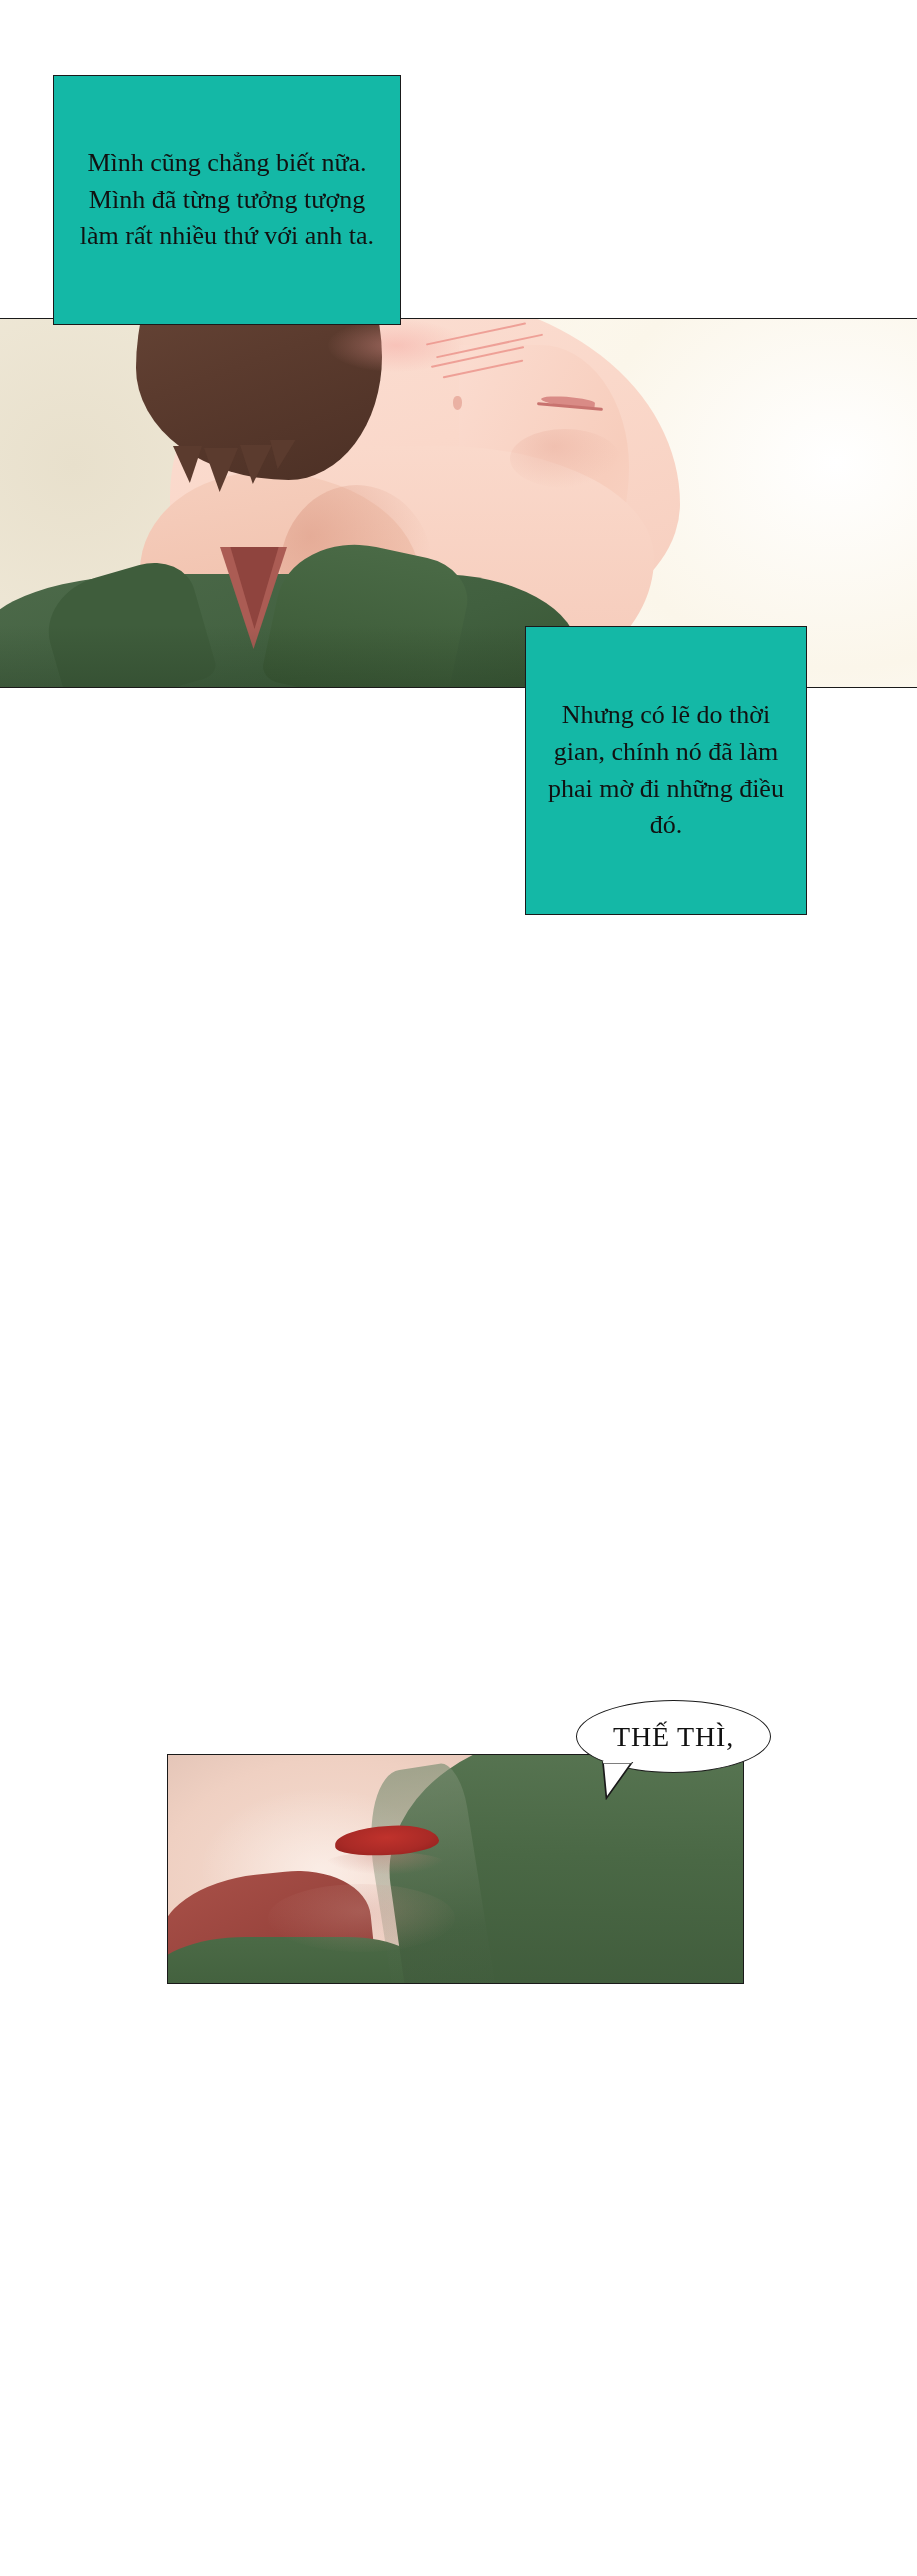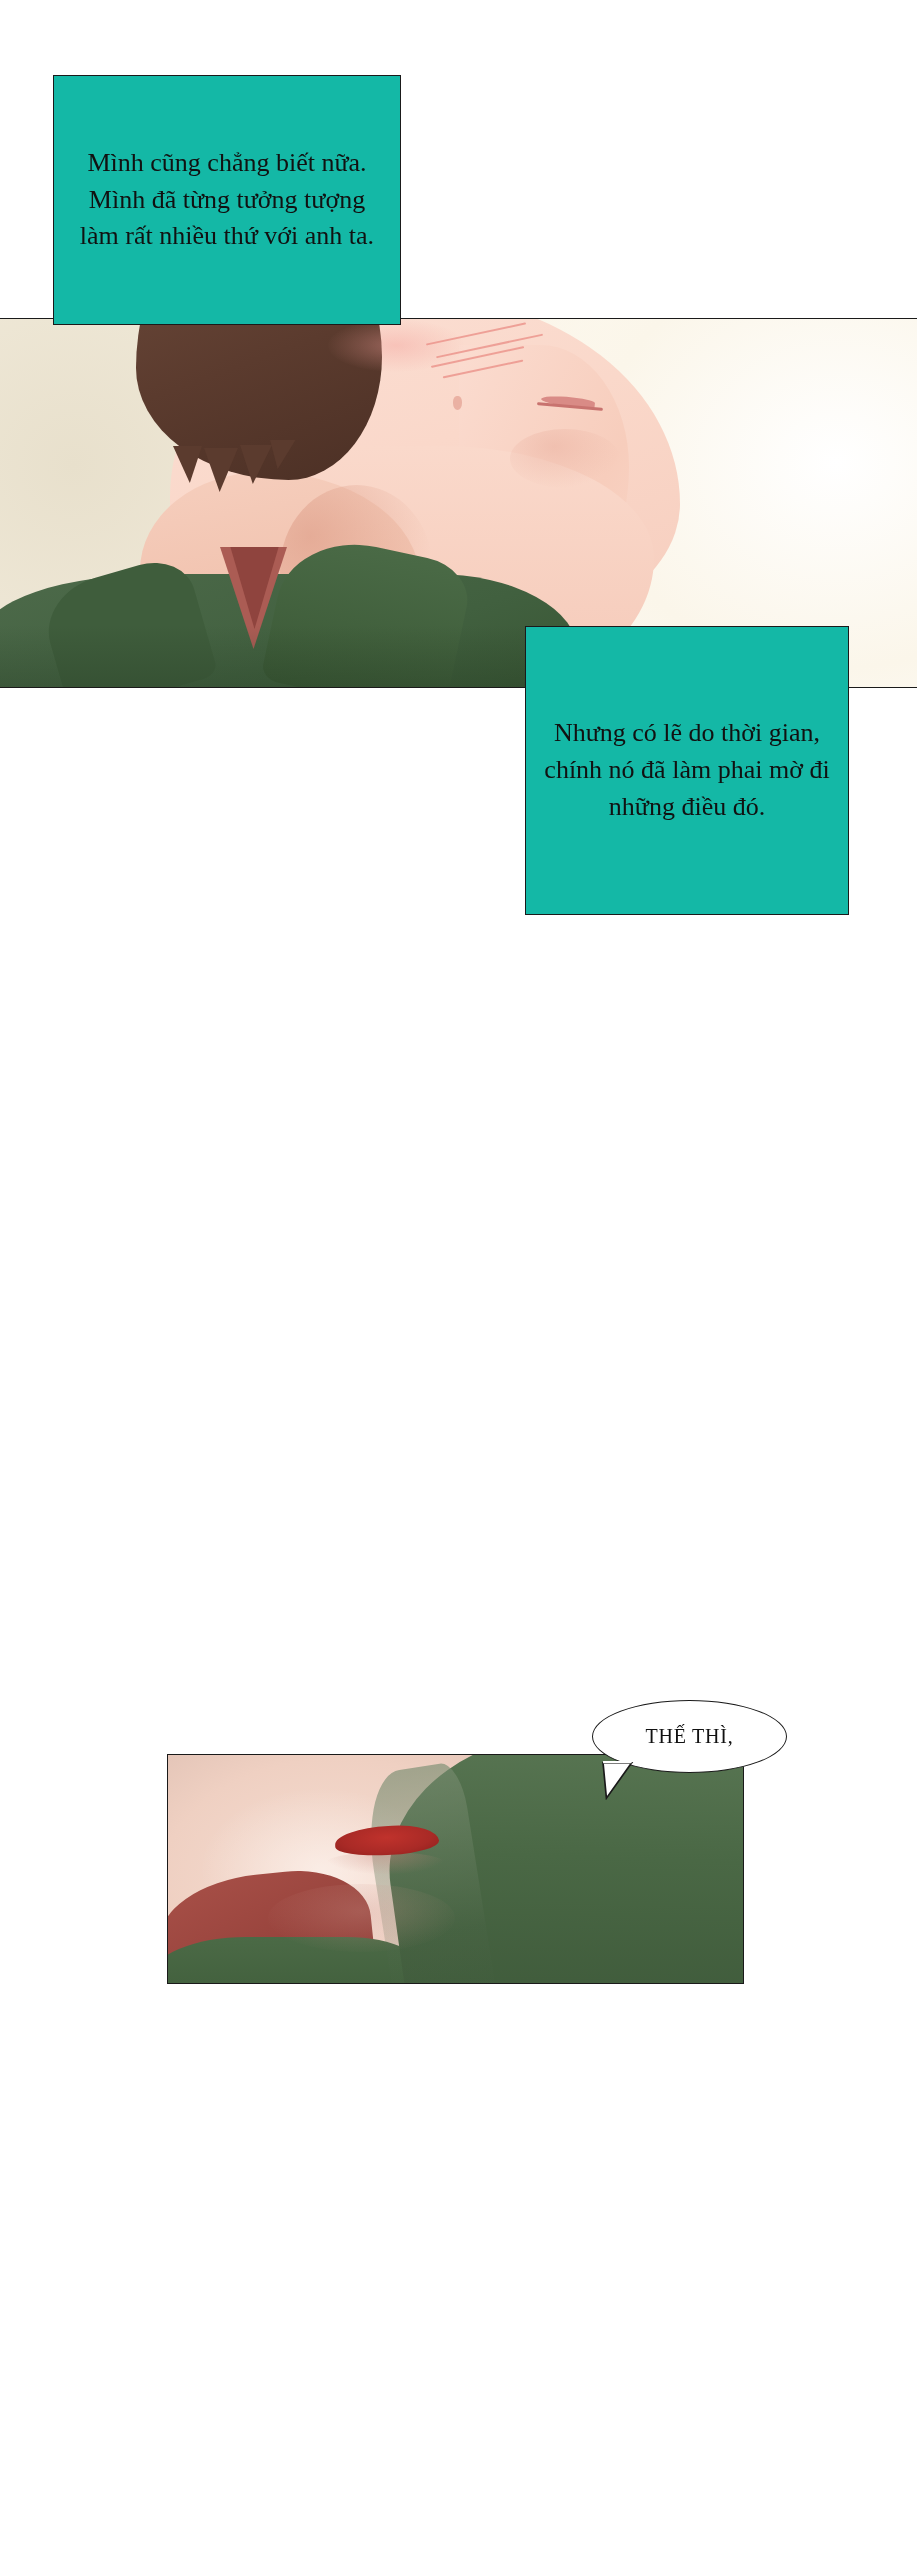--- a/index.html
+++ b/index.html
@@ -383,21 +383,21 @@
     left: 53px;
     top: 75px;
     width: 348px;
     height: 250px;
     font-size: 26px;
     padding: 8.5px 15.3px;
   }
   .box-2 {
     left: 525px;
     top: 626px;
-    width: 324px;
+    width: 282px;
     height: 289px;
     font-size: 26px;
     padding: 8.5px 15.3px;
   }
   .box-3 {
     left: 289px;
     top: 1137px;
     width: 348px;
     height: 170px;
     font-size: 26px;
@@ -407,31 +407,31 @@
   
   .bubble-wrap {
     position: absolute;
     left: 576px;
     top: 1700px;
     width: 195px;
     height: 110px;
   }
   .bubble {
     position: absolute;
-    left: 16px;
+    left: 0;
     top: 0;
     width: 195px;
     height: 73px;
     background: #ffffff;
     border: 1.7px solid #1a1a1a;
     border-radius: 50% / 50%;
     display: flex;
     align-items: center;
     justify-content: center;
-    font-size: 20px;
+    font-size: 28px;
     color: #111111;
     letter-spacing: 0.8px;
     box-sizing: border-box;
   }
   .bubble-tail {
     position: absolute;
     left: 22px;
     top: 61px;
     width: 37px;
     height: 39px;

